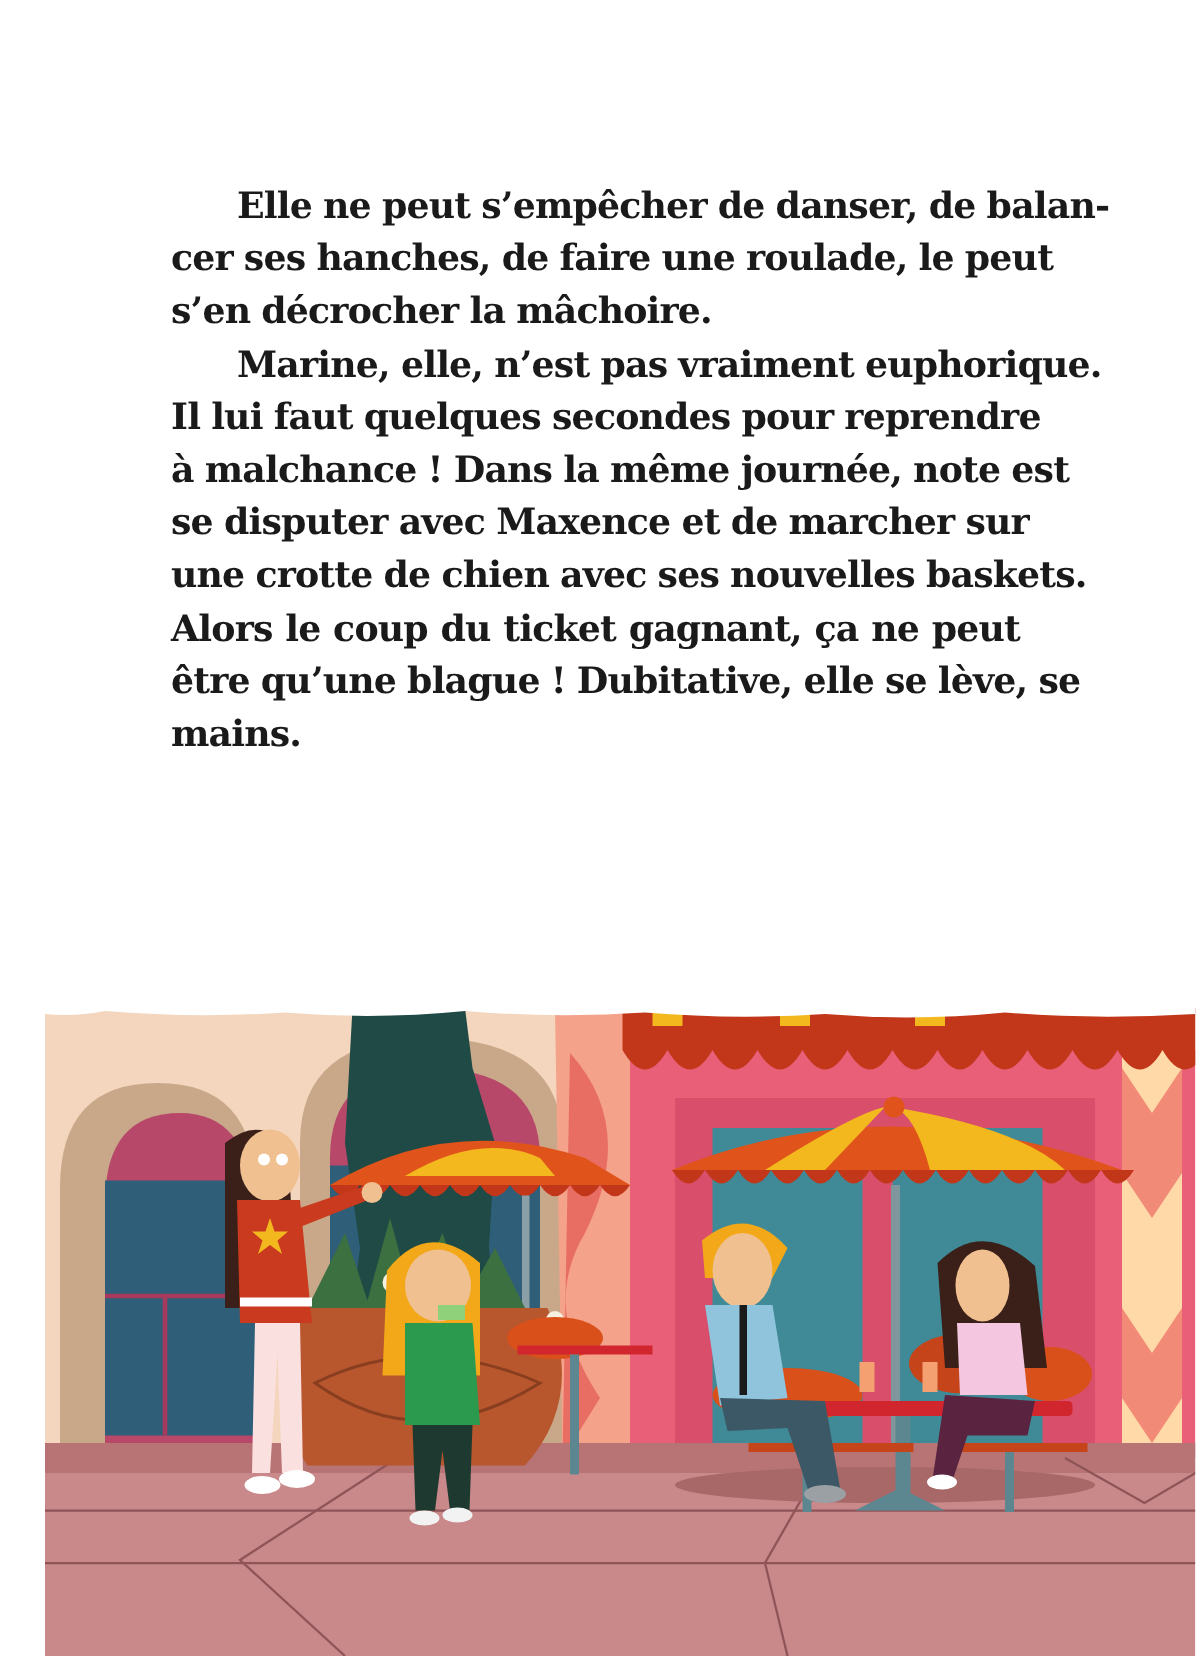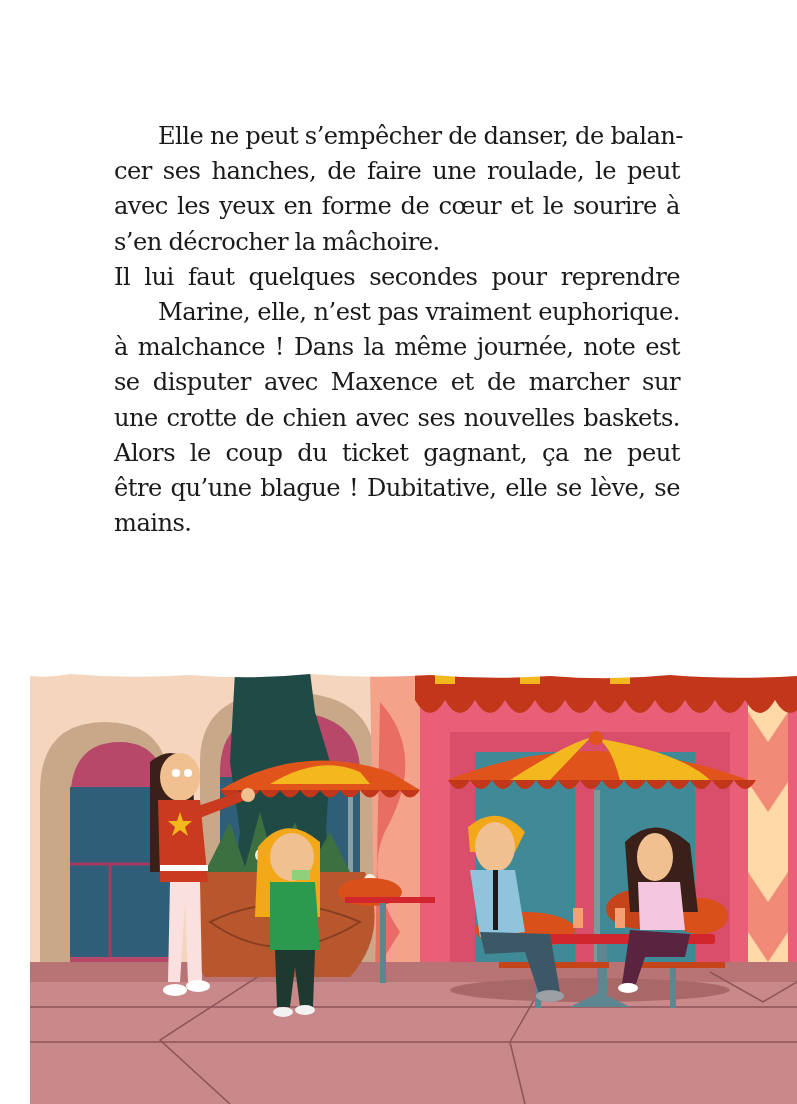--- a/index.html
+++ b/index.html
@@ -1,17 +1,17 @@
 <!DOCTYPE html>
 <html><head>
   <meta charset="utf-8">
   <style>
     html, body { margin: 0; padding: 0; background: #ffffff; }
     body { width: 797px; height: 1104px; position: relative; overflow: hidden; }
-    .page { position: absolute; left: 0; top: 0; width: 655px; height: 1104px; background: #fff; }
+    .page { position: absolute; left: 0; top: 0; width: 655px; height: 1104px; background: #fff; font-weight: bold; }
     .text-block {
       position: absolute; left: 136px; top: 119px; width: 544px;
       font-family: "DejaVu Serif", "Liberation Serif", serif;
       font-size: 24.2px; line-height: 35.2px; color: #1a1a1a;
       text-align: justify; letter-spacing: -0.55px; word-spacing: -0.5px;
     }
     .text-block p { margin: 0; text-indent: 22px; text-align-last: left; }
     .line { display: block; text-align: justify; text-align-last: justify; white-space: nowrap; }
     .line.last { text-align-last: left; }
     .illustration { position: absolute; left: 30px; top: 672px; width: 767px; height: 432px; overflow: hidden; }
@@ -19,26 +19,25 @@
   </style>
 </head>
 <body>
 
 <div class="page">
 
   <div class="text-block">
     <p>
       <span class="line">Elle ne peut s’empêcher de danser, de balan-</span>
       <span class="line" style="text-indent:-22px">cer ses hanches, de faire une roulade, le peut</span>
-      <span class="line" style="text-indent:-22px">avec les yeux en forme de cœur et le sourire à</span>
       <span class="line last" style="text-indent:-22px">s’en décrocher la mâchoire.</span>
     </p>
     <p>
+      <span class="line">Marine, elle, n’est pas vraiment euphorique.</span>
       <span class="line" style="text-indent:-22px">Il lui faut quelques secondes pour reprendre</span>
-      <span class="line">Marine, elle, n’est pas vraiment euphorique.</span>
       <span class="line" style="text-indent:-22px">à malchance ! Dans la même journée, note est</span>
       <span class="line" style="text-indent:-22px">se disputer avec Maxence et de marcher sur</span>
       <span class="line" style="text-indent:-22px">une crotte de chien avec ses nouvelles baskets.</span>
       <span class="line" style="text-indent:-22px">Alors le coup du ticket gagnant, ça ne peut</span>
       <span class="line" style="text-indent:-22px">être qu’une blague ! Dubitative, elle se lève, se</span>
       <span class="line last" style="text-indent:-22px">mains.</span>
     </p>
   </div>
 
   <div class="illustration">

